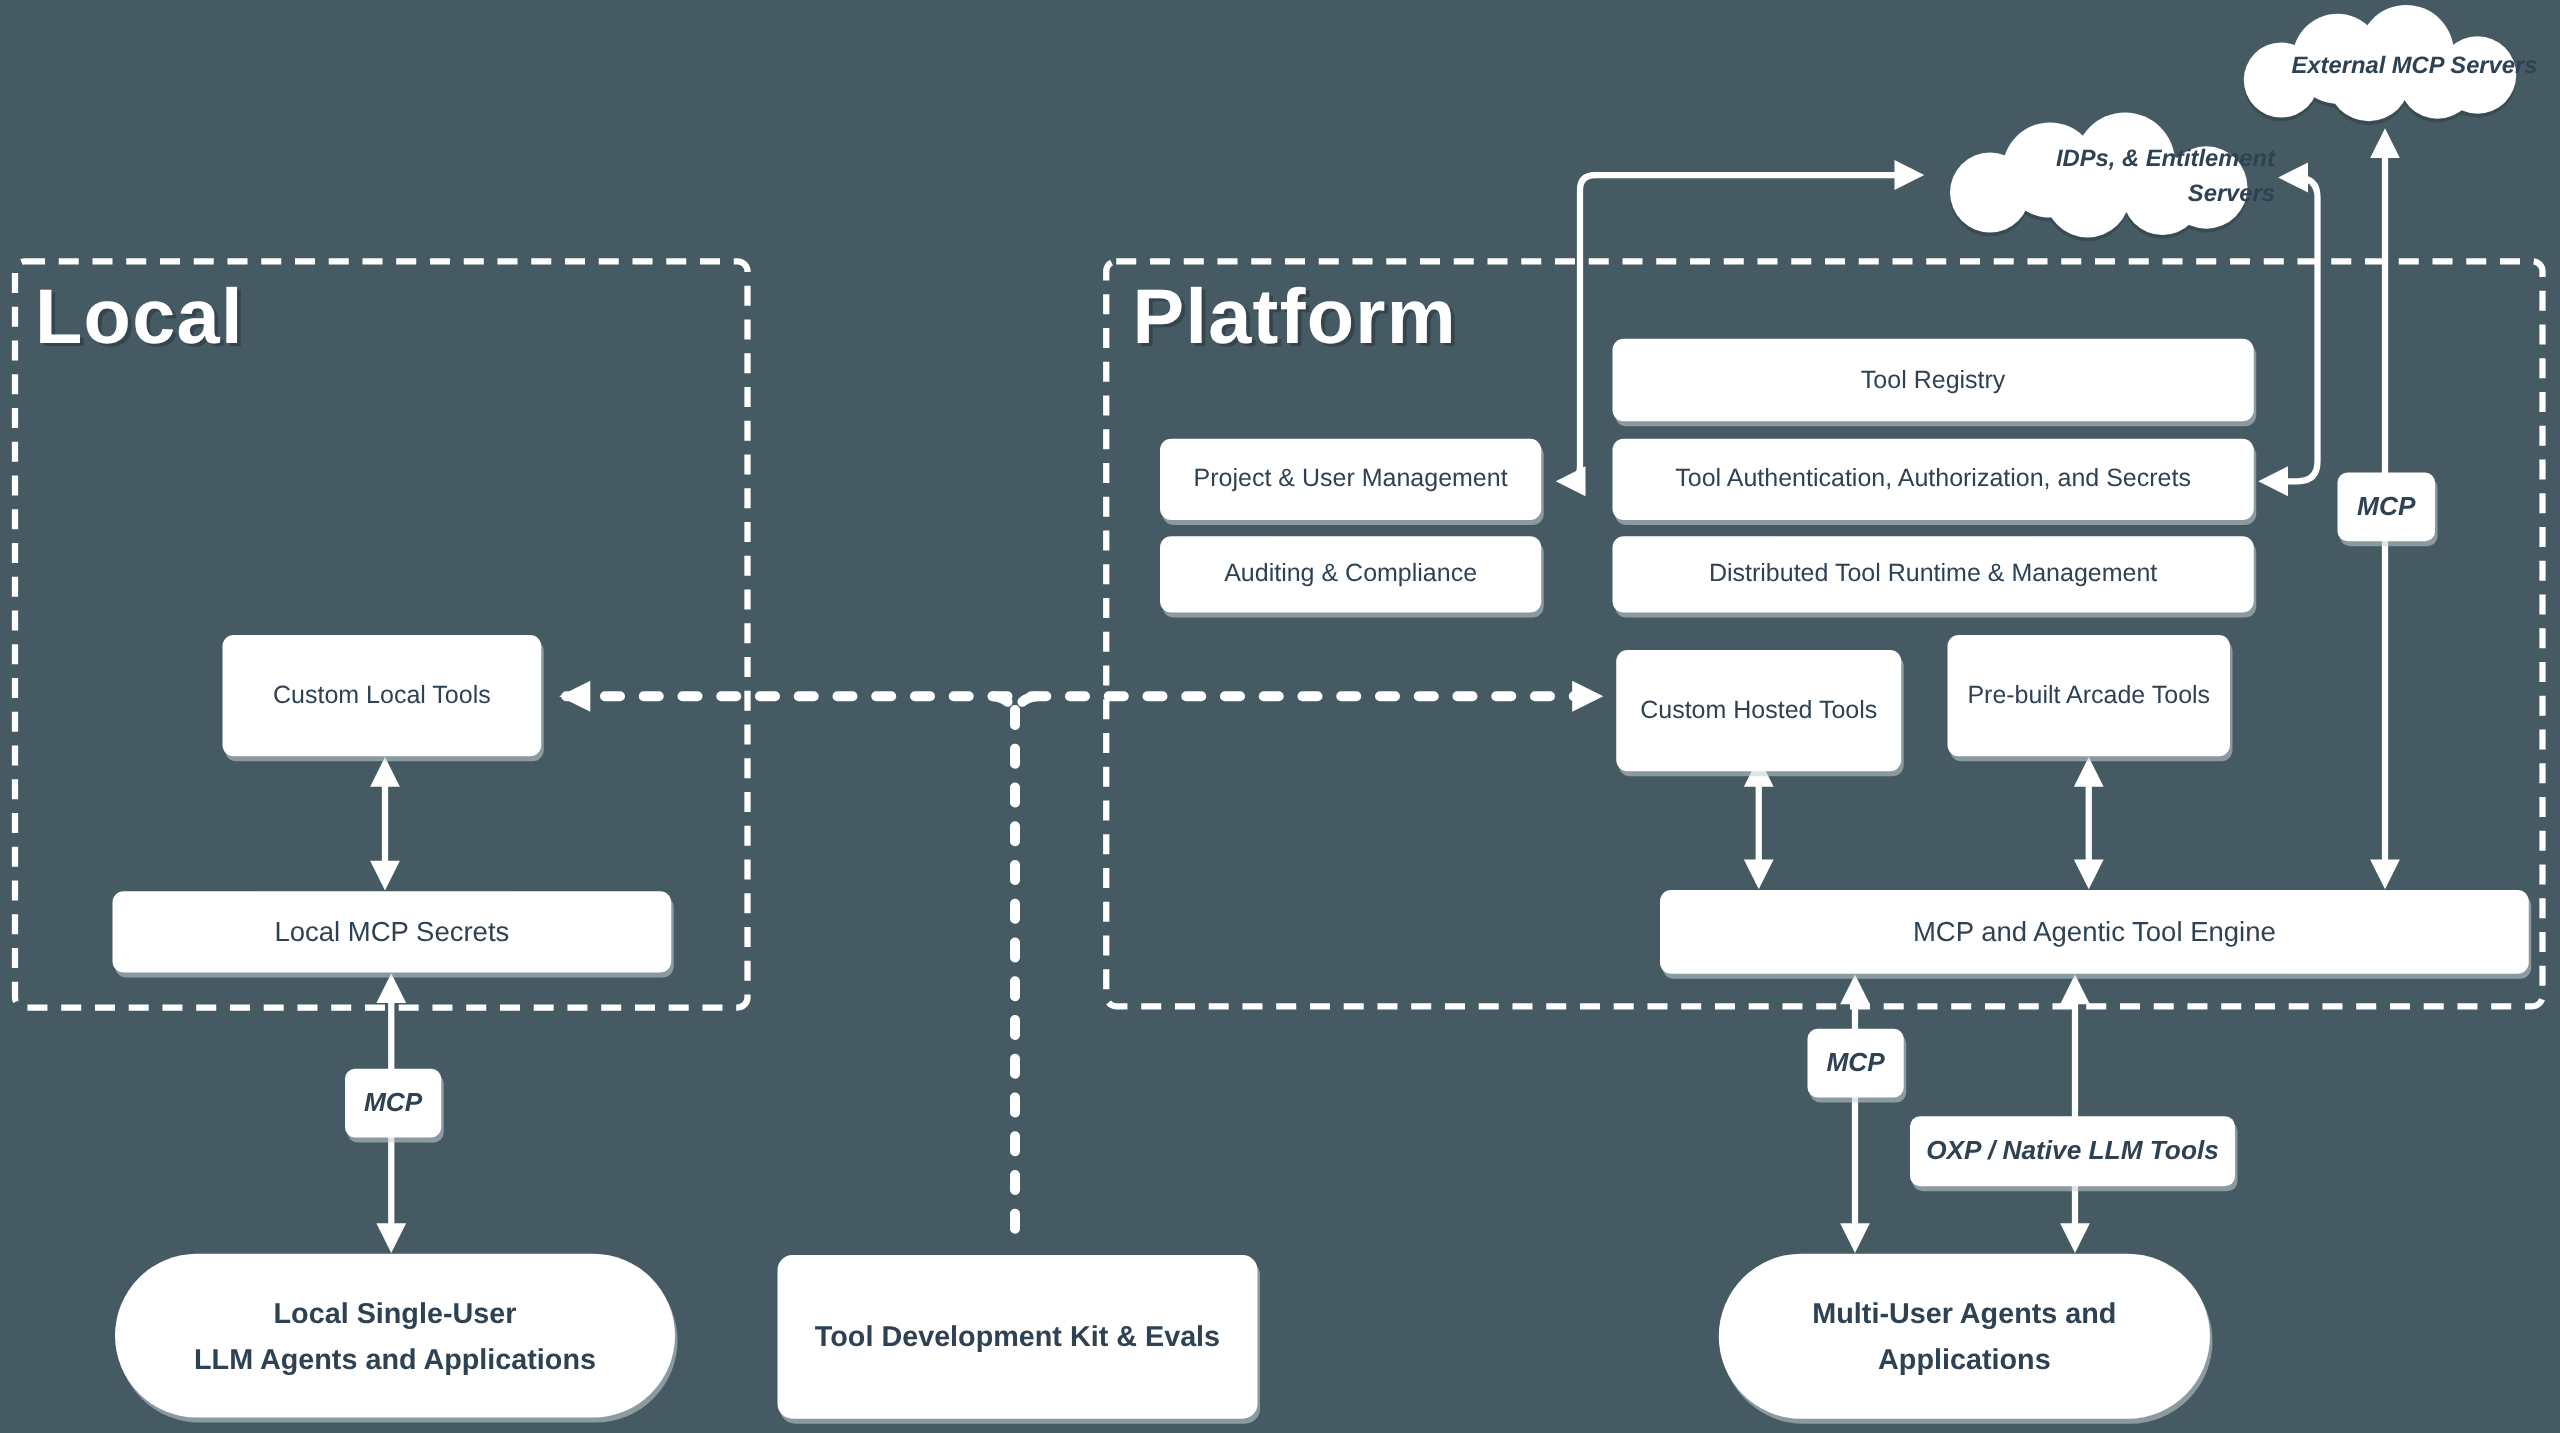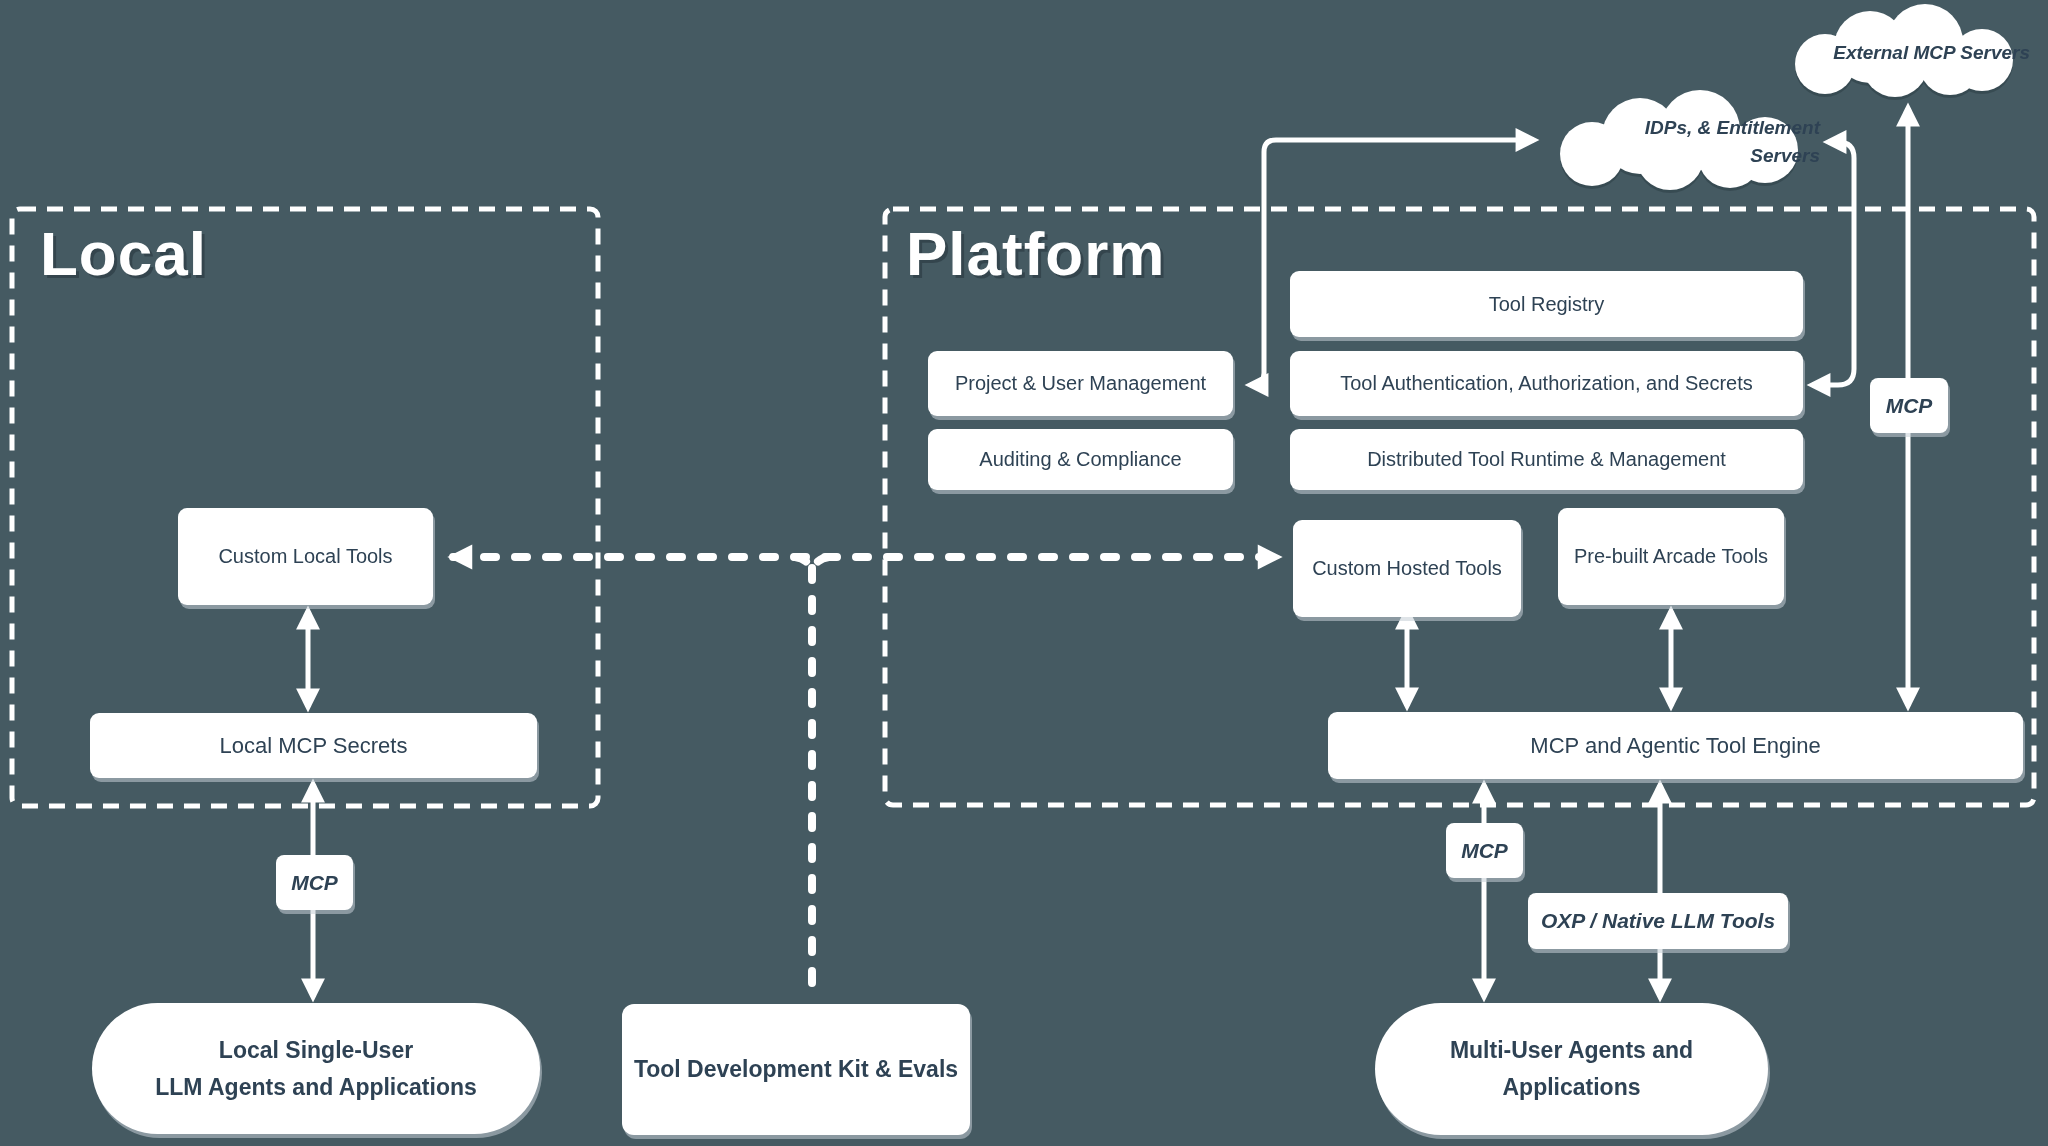--- a/index.html
+++ b/index.html
@@ -68,21 +68,21 @@
 
       <g stroke="#ffffff" stroke-width="8" fill="none" stroke-linecap="round" stroke-dasharray="12 19">
         <path d="M453 557 H 1277" marker-start="url(#ahd)" marker-end="url(#ahd)"></path>
         <path d="M812 568 V 1000"></path>
         <path d="M795 557 Q 812 559 812 578"></path>
         <path d="M829 557 Q 812 559 812 578"></path>
       </g>
     </svg>
   </div>
 
-  <div class="group-title" style="left:28px;top:218px;margin-left:12px;">Local</div>
+  <div class="group-title" style="left:28px;top:218px;">Local</div>
   <div class="group-title" style="left:906px;top:218px;">Platform</div>
 
   <div class="cloud" style="left:1775px;top:2px;width:255px;height:102px;">
     <svg width="255" height="102" viewBox="0 0 255 102">
       <g fill="#ffffff">
         <circle cx="50" cy="62" r="30"></circle>
           <circle cx="95" cy="45" r="36"></circle>
           <circle cx="150" cy="40" r="38"></circle>
         <circle cx="207" cy="58" r="31"></circle>
           <circle cx="120" cy="62" r="33"></circle>
@@ -156,21 +156,21 @@
     <span>MCP</span>
   </div>
 
   <div class="node pill bold" style="left:92px;top:1003px;width:448px;height:131px;">
     <div>
       <div>Local Single-User</div>
       <div>LLM Agents and Applications</div>
     </div>
   </div>
 
-  <div class="node bold" style="left:622px;top:1004px;width:348px;height:131px;border-radius:12px;">
+  <div class="node bold" style="left:622px;top:1004px;width:384px;height:131px;border-radius:12px;">
     <span>Tool Development Kit &amp; Evals</span>
   </div>
 
   <div class="node pill bold" style="left:1375px;top:1003px;width:393px;height:132px;">
     <div>
       <div>Multi-User Agents and</div>
       <div>Applications</div>
     </div>
   </div>
 

